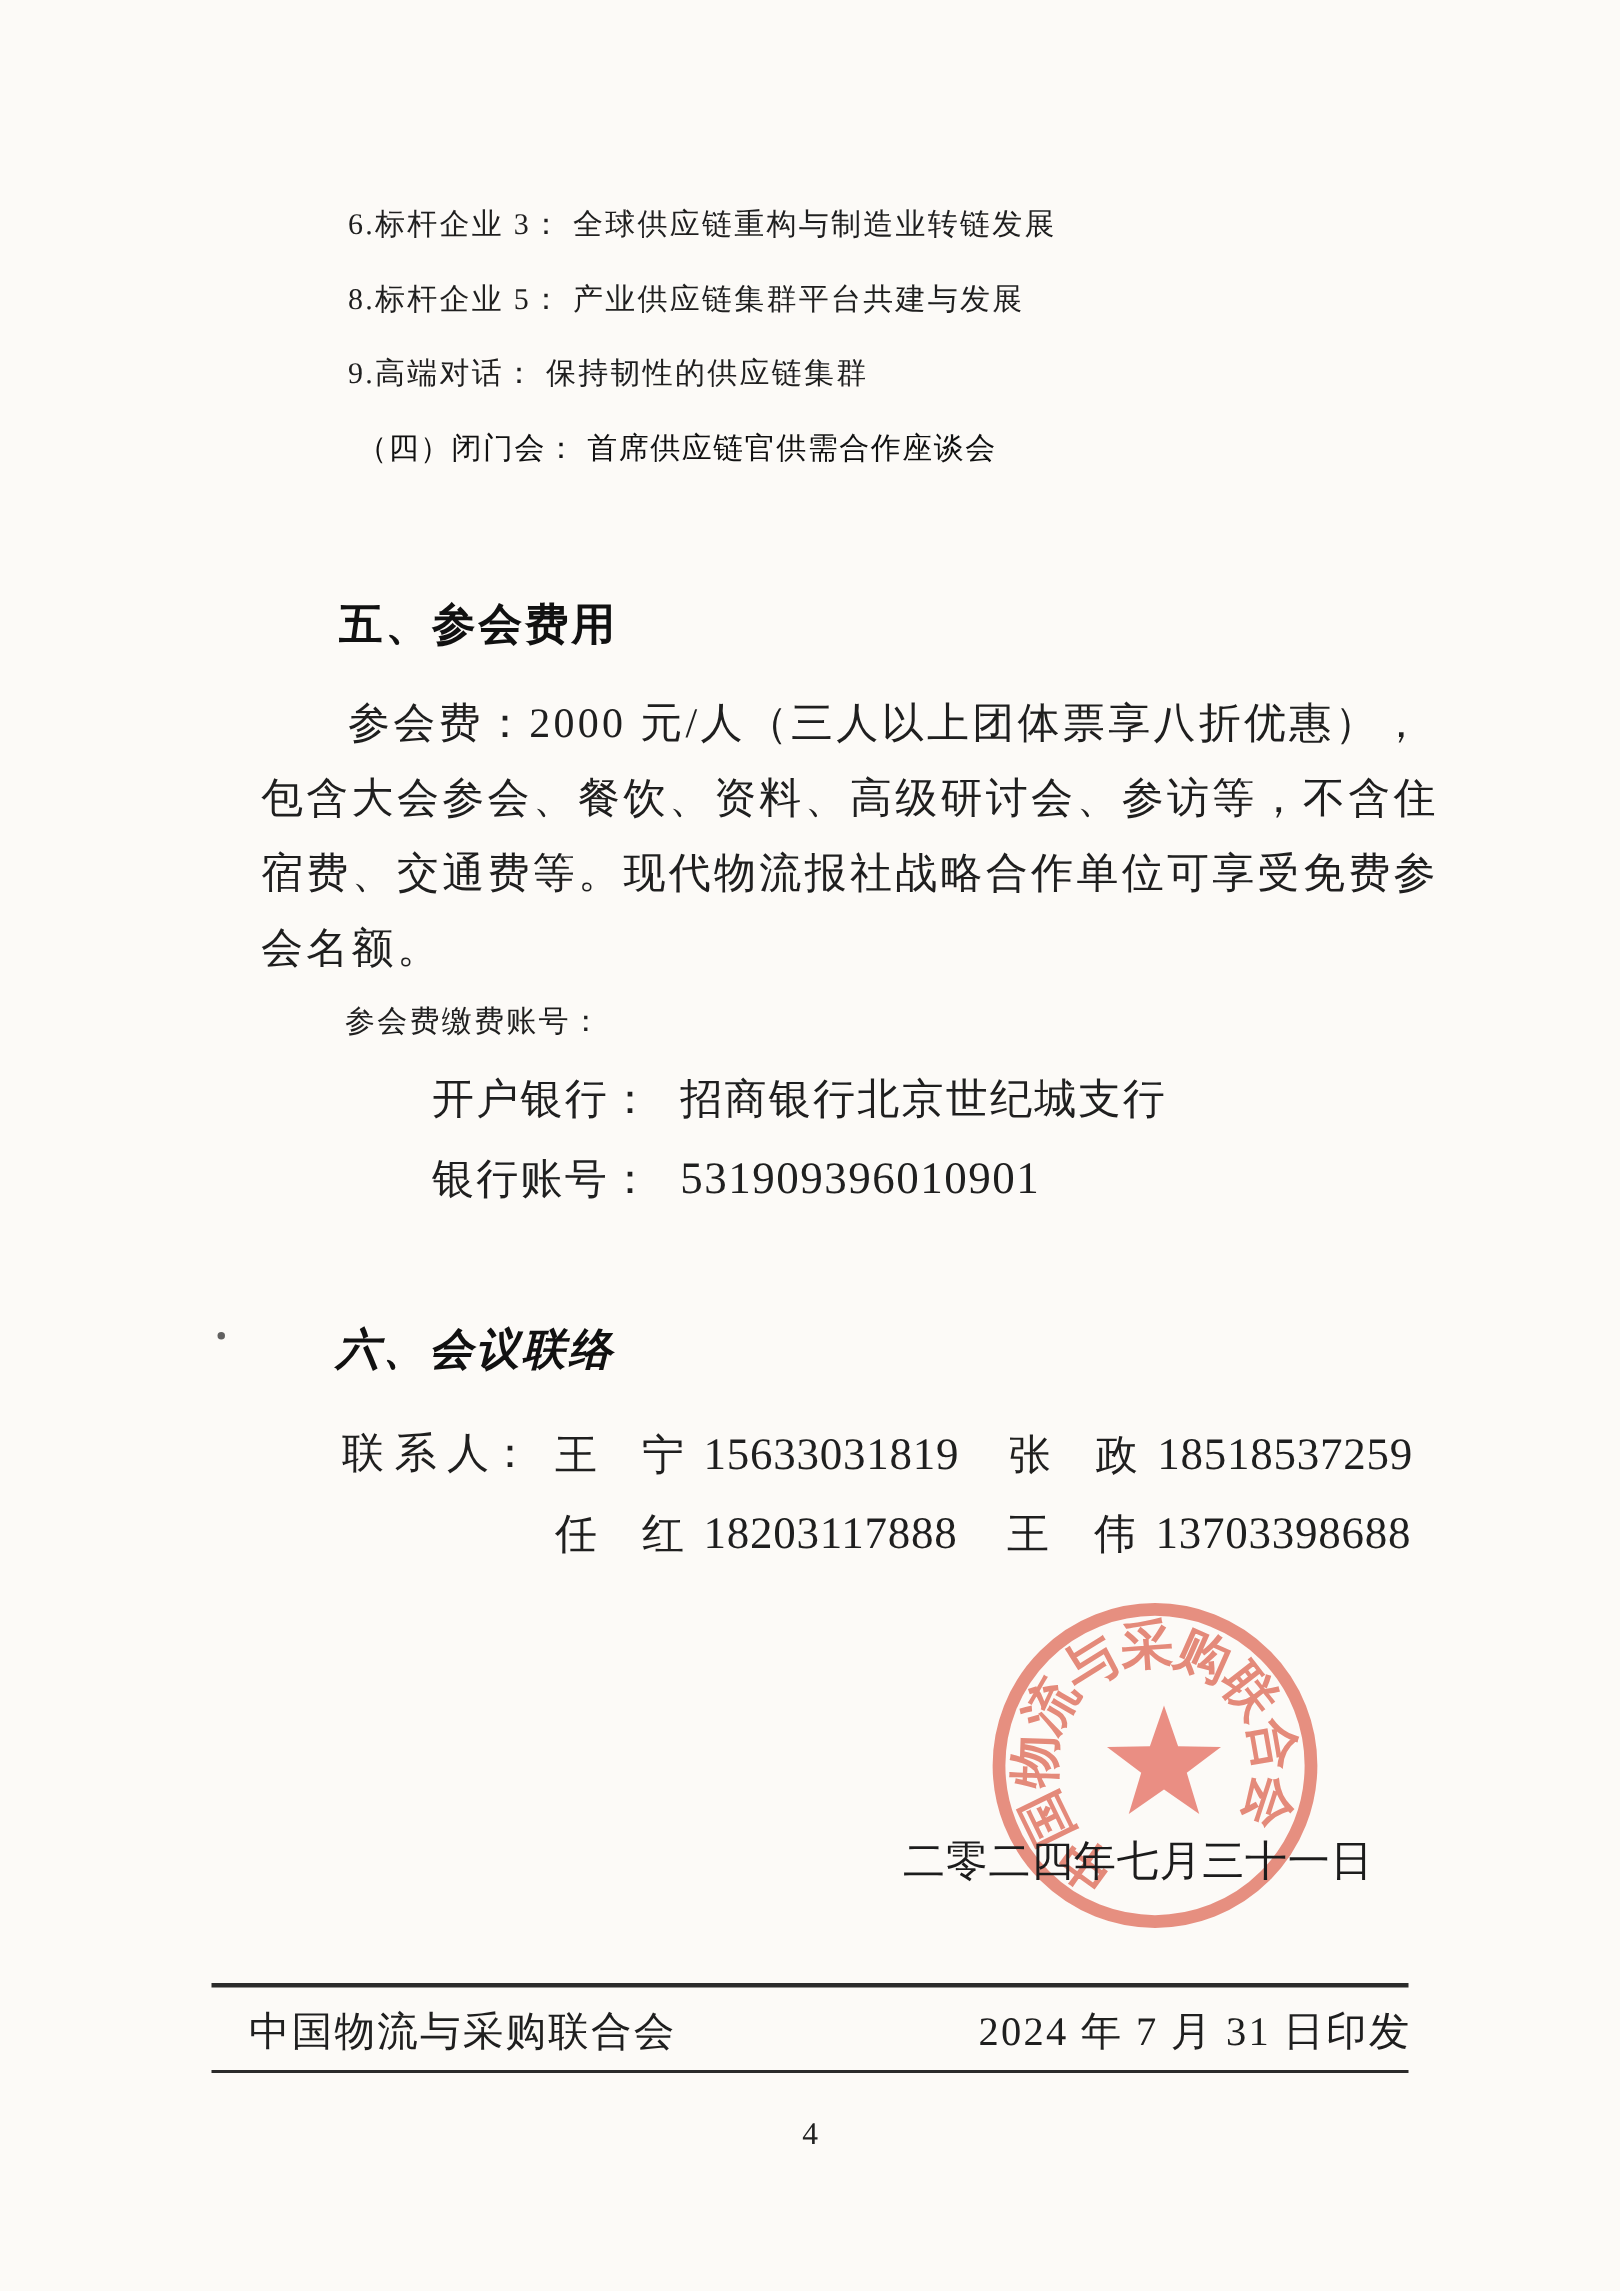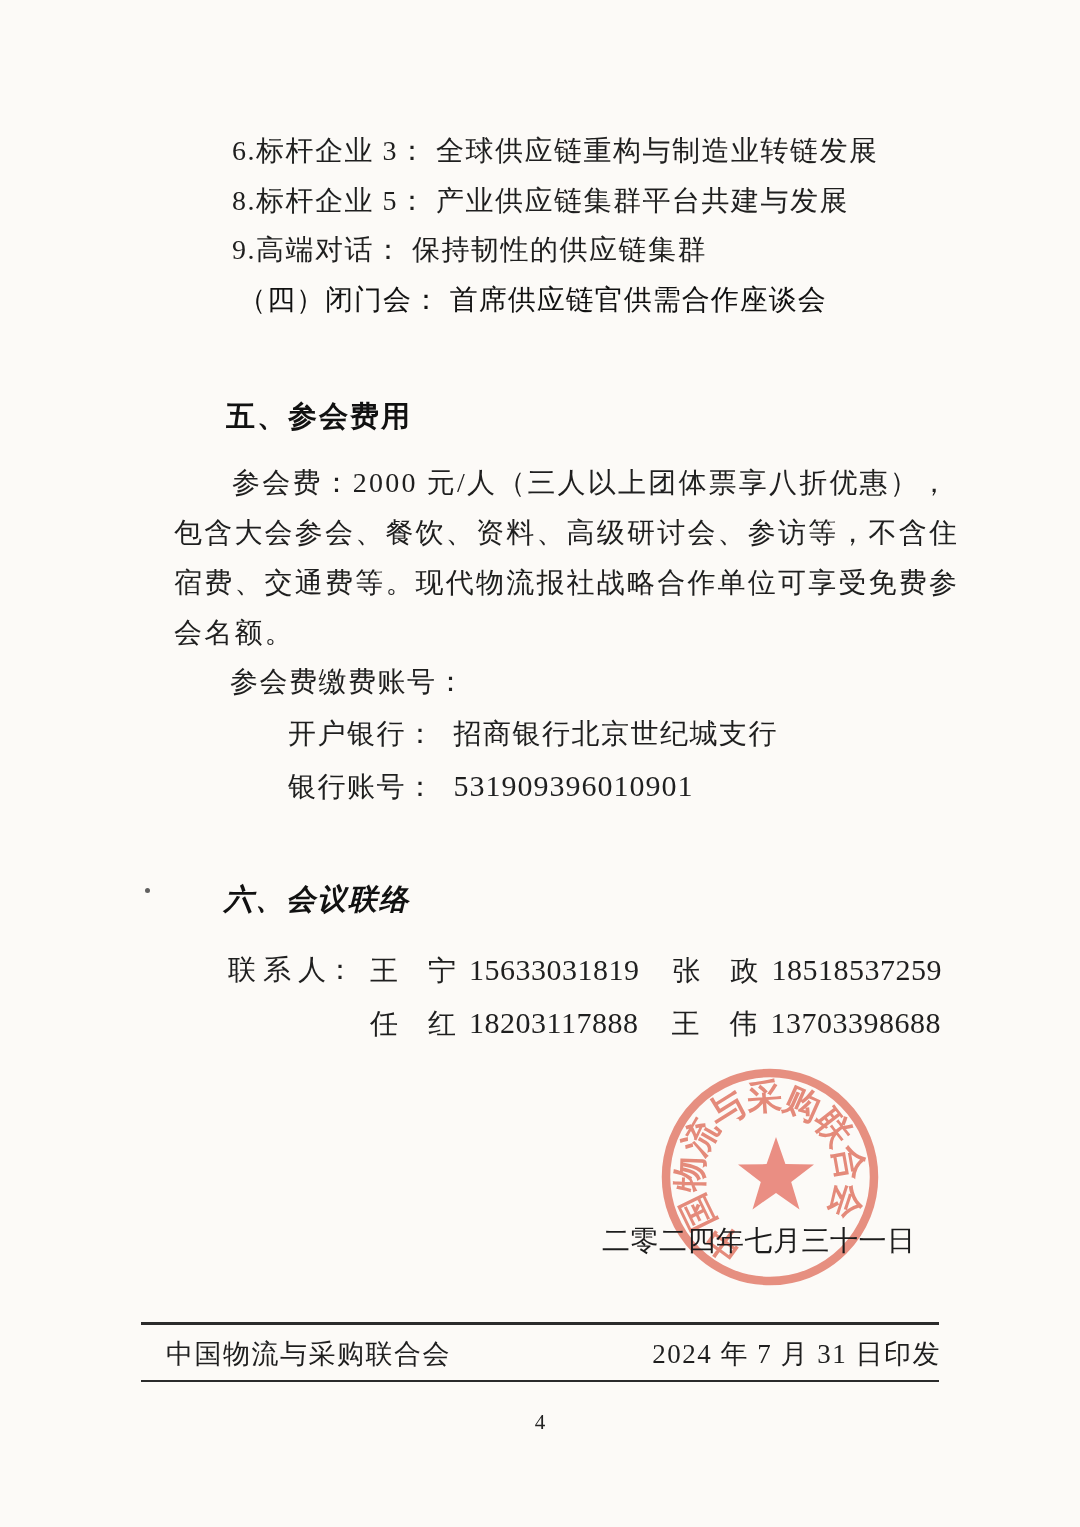--- a/index.html
+++ b/index.html
@@ -7,21 +7,21 @@
   .page{
     position:relative;
     width:1080px;height:1527px;
     margin:0 auto;
     background:#fcfaf7;
     overflow:hidden;
     font-family:"Liberation Serif","DejaVu Serif",serif;
     color:#1f1f1f;
   }
   .abs{position:absolute;}
-  .body-text{font-size:28px;letter-spacing:1.5px;line-height:49.5px;white-space:nowrap;}
+  .body-text{font-size:20px;letter-spacing:1.5px;line-height:49.5px;white-space:nowrap;}
   .agenda-item{white-space:nowrap;}
   .agenda-closed{font-family:"Liberation Sans","DejaVu Sans",sans-serif;font-weight:400;color:#111;margin-left:6px;letter-spacing:1px;}
   .sec-title{
     font-family:"Liberation Sans","DejaVu Sans",sans-serif;
     font-weight:700;font-size:29px;letter-spacing:2px;color:#111;white-space:nowrap;
   }
   .para-line{font-size:28px;letter-spacing:2.2px;line-height:50px;white-space:nowrap;}
   .para-line.indent{text-indent:58px;}
   .acct-row{line-height:52px;font-size:28px;letter-spacing:1.5px;white-space:nowrap;}
   .acct-value{margin-left:18px;}

